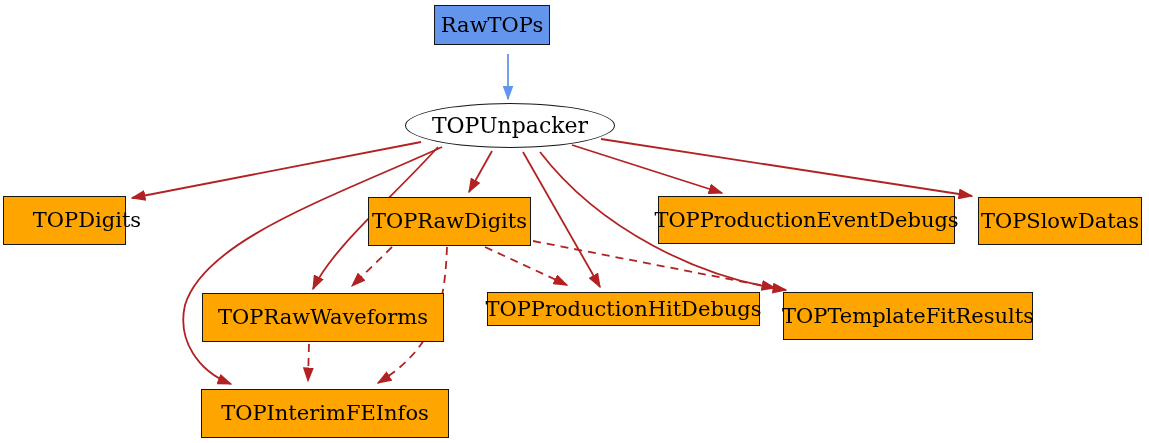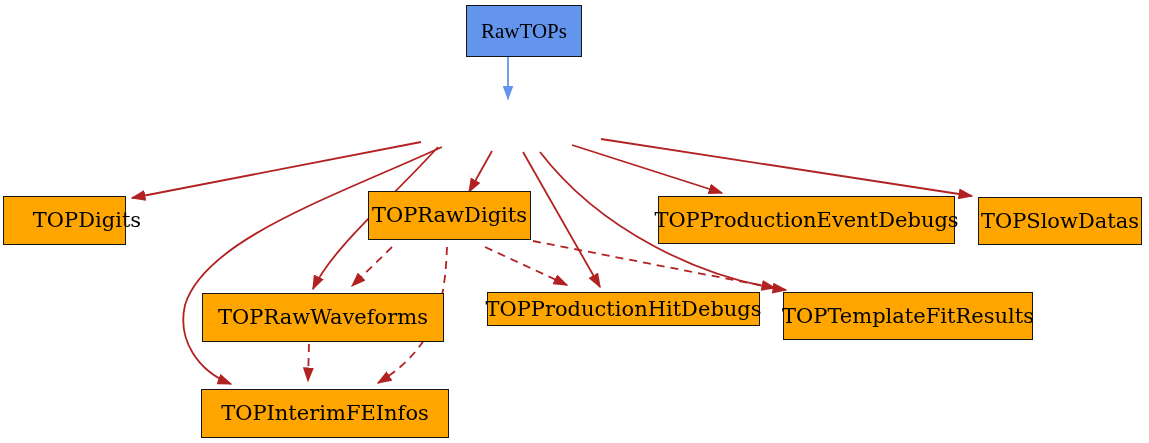--- a/index.html
+++ b/index.html
@@ -52,30 +52,33 @@
     <path class="edge" marker-end="url(#arr-red)" d="M540,152 C600,230 700,278 786,290"></path>
     <path class="edge" marker-end="url(#arr-red)" d="M442,147 C330,198 205,240 185,305 C177,340 198,371 231,384"></path>
 
     <path class="edge edge-dashed" marker-end="url(#arr-red)" d="M392,247 L352,286"></path>
     <path class="edge edge-dashed" marker-end="url(#arr-red)" d="M485,247 L567,285"></path>
     <path class="edge edge-dashed" marker-end="url(#arr-red)" d="M533,241 L775,288"></path>
     <path class="edge edge-dashed" marker-end="url(#arr-red)" d="M447,247 C445,295 440,345 378,383"></path>
     <path class="edge edge-dashed" marker-end="url(#arr-red)" d="M309,344 L308,381"></path>
   </svg>
 
-  <div class="node box-blue" style="left:466px;top:5px;width:116px;height:52px;font-family:Liberation Serif, serif;">
+  <div class="node box-blue" style="left:434px;top:5px;width:116px;height:40px;">
     <span>RawTOPs</span>
   </div>
 
+  <div class="node ellipse" style="left:405px;top:103px;width:210px;height:45px;">
+    <span>TOPUnpacker</span>
+  </div>
 
   <div class="node box-orange" style="left:3px;top:196px;width:123px;height:49px;padding-left:45px;">
     <span>TOPDigits</span>
   </div>
 
-  <div class="node box-orange" style="left:368px;top:191px;width:163px;height:49px;">
+  <div class="node box-orange" style="left:368px;top:197px;width:163px;height:49px;">
     <span>TOPRawDigits</span>
   </div>
 
   <div class="node box-orange" style="left:978px;top:197px;width:164px;height:48px;">
     <span>TOPSlowDatas</span>
   </div>
 
   <div class="node box-orange" style="left:658px;top:196px;width:297px;height:48px;">
     <span>TOPProductionEventDebugs</span>
   </div>

